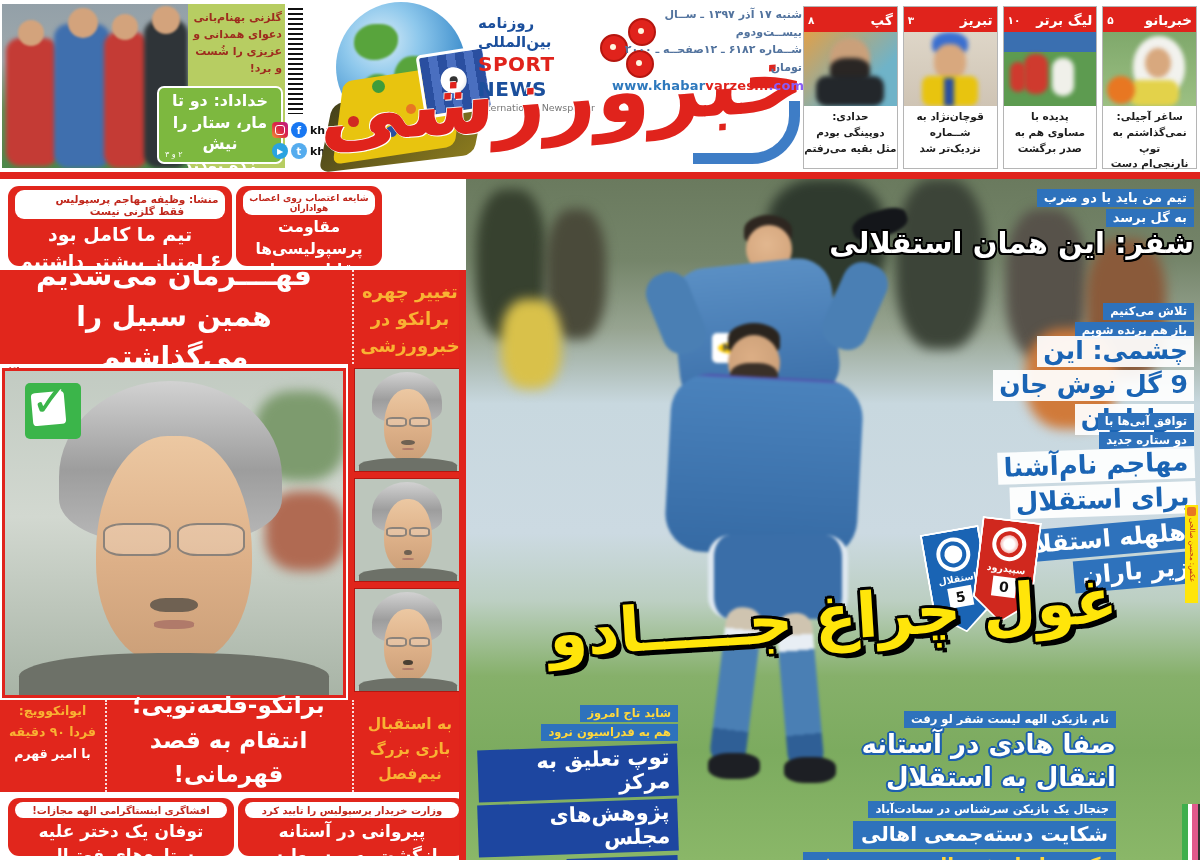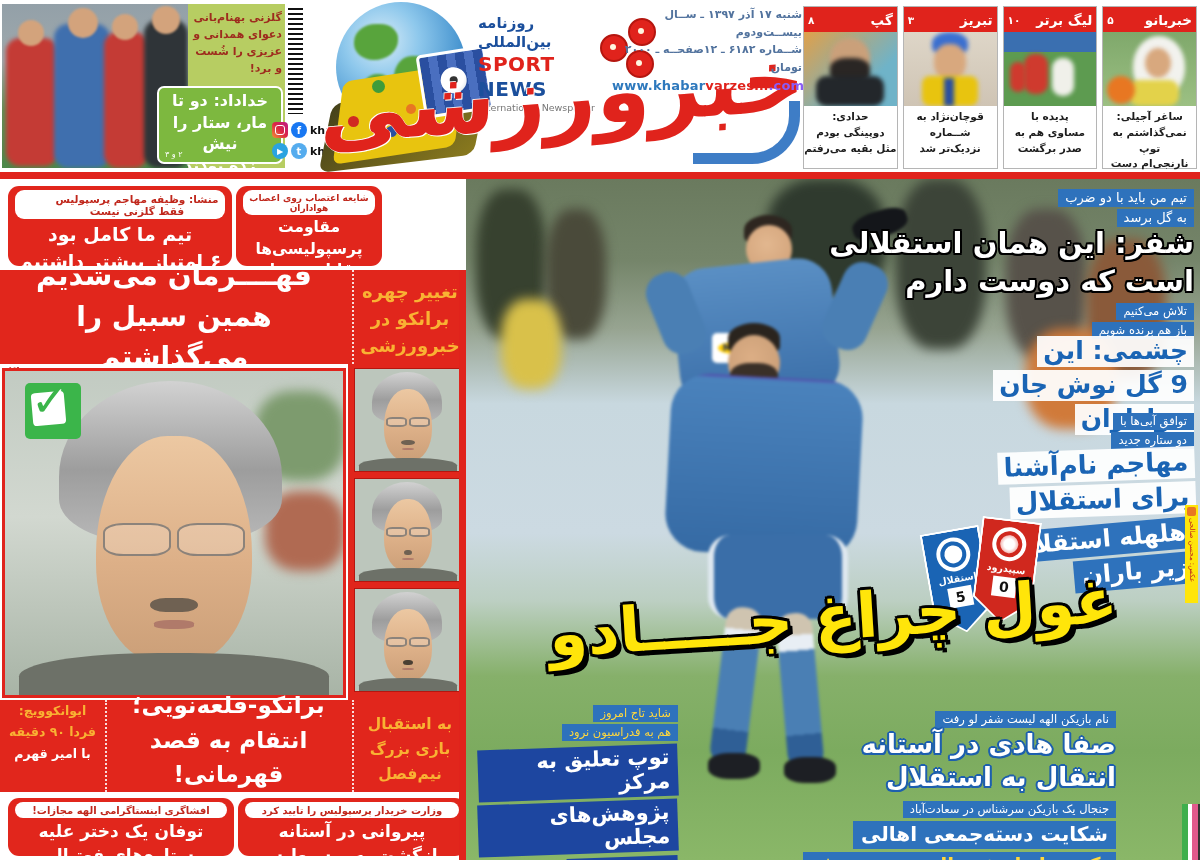--- a/index.html
+++ b/index.html
@@ -119,21 +119,21 @@
   .tiny-ref{font-size:9px;color:#c0271c;font-weight:bold;}
 
   
   .mainp{left:466px;top:179px;width:734px;height:681px;overflow:hidden;
      background:linear-gradient(180deg,#6a7a5e 0%,#75856a 12%,#97a491 22%,#c8d8df 33%,#ccdae2 52%,#bccfc2 62%,#86b06a 73%,#7cab5f 84%,#8ab768 100%);}
   .blob{position:absolute;filter:blur(6px);border-radius:40%;}
   .players{position:absolute;left:150px;top:26px;width:330px;height:600px;filter:blur(1.5px);}
   .pl{position:absolute;}
 
   .ovflex{position:absolute;display:flex;flex-direction:column;align-items:flex-start;}
-  .kbar{display:inline-block;background:#2e72bc;color:#fff;font-weight:normal;font-size:13px;padding:1px 7px 2px;margin-top:2px;text-align:center;}
+  .kbar{display:inline-block;background:#2e72bc;color:#fff;font-weight:bold;font-size:13px;padding:1px 7px 2px;margin-top:2px;text-align:center;}
   .kbar.sm{font-size:11.5px;}
   .kbar.yel{color:#ffd83d;}
   .outline-w{color:#fff;font-weight:bold;
      text-shadow:2px 0 0 #000,-2px 0 0 #000,0 2px 0 #000,0 -2px 0 #000,1.6px 1.6px 0 #000,-1.6px -1.6px 0 #000,1.6px -1.6px 0 #000,-1.6px 1.6px 0 #000;}
   .wbar{display:inline-block;background:rgba(255,255,255,.93);color:#1a64b4;font-weight:bold;padding:0 6px 2px;margin-top:3px;}
   .bluebar{display:inline-block;background:#2e72bc;color:#fff;font-weight:bold;padding:1px 8px 3px;margin-top:3px;}
   .navybar{display:inline-block;background:#1d46a0;color:#fff;font-weight:bold;font-size:21px;padding:1px 8px 3px;margin-top:3px;}
 
   .bighead{position:absolute;left:0;top:402px;width:734px;text-align:center;transform:rotate(-3.5deg);
      font-size:62px;font-weight:bold;color:#ffe50a;white-space:nowrap;letter-spacing:1px;
@@ -487,21 +487,20 @@
       <div class="pl" style="left:236px;top:6px;width:56px;height:26px;background:#14161a;border-radius:40%;transform:rotate(-18deg);"></div>
     </div>
 
     <div class="ovflex" style="right:6px;top:8px;">
       <span class="kbar">تیم من باید با دو ضرب</span>
       <span class="kbar">به گل برسد</span>
     </div>
 
     <div class="ovflex outline-w" style="right:6px;top:46px;font-size:29px;line-height:1.3;">
       <span>شفر: این همان استقلالی</span>
-      <span>است که دوست دارم</span>
     </div>
 
     <div class="ovflex" style="right:6px;top:122px;">
       <span class="kbar sm">تلاش می‌کنیم</span>
       <span class="kbar sm">باز هم برنده شویم</span>
     </div>
 
     <div class="ovflex" style="right:6px;top:154px;font-size:25px;">
       <span class="wbar">چشمی: این</span>
       <span class="wbar">9 گل نوش جان</span>

